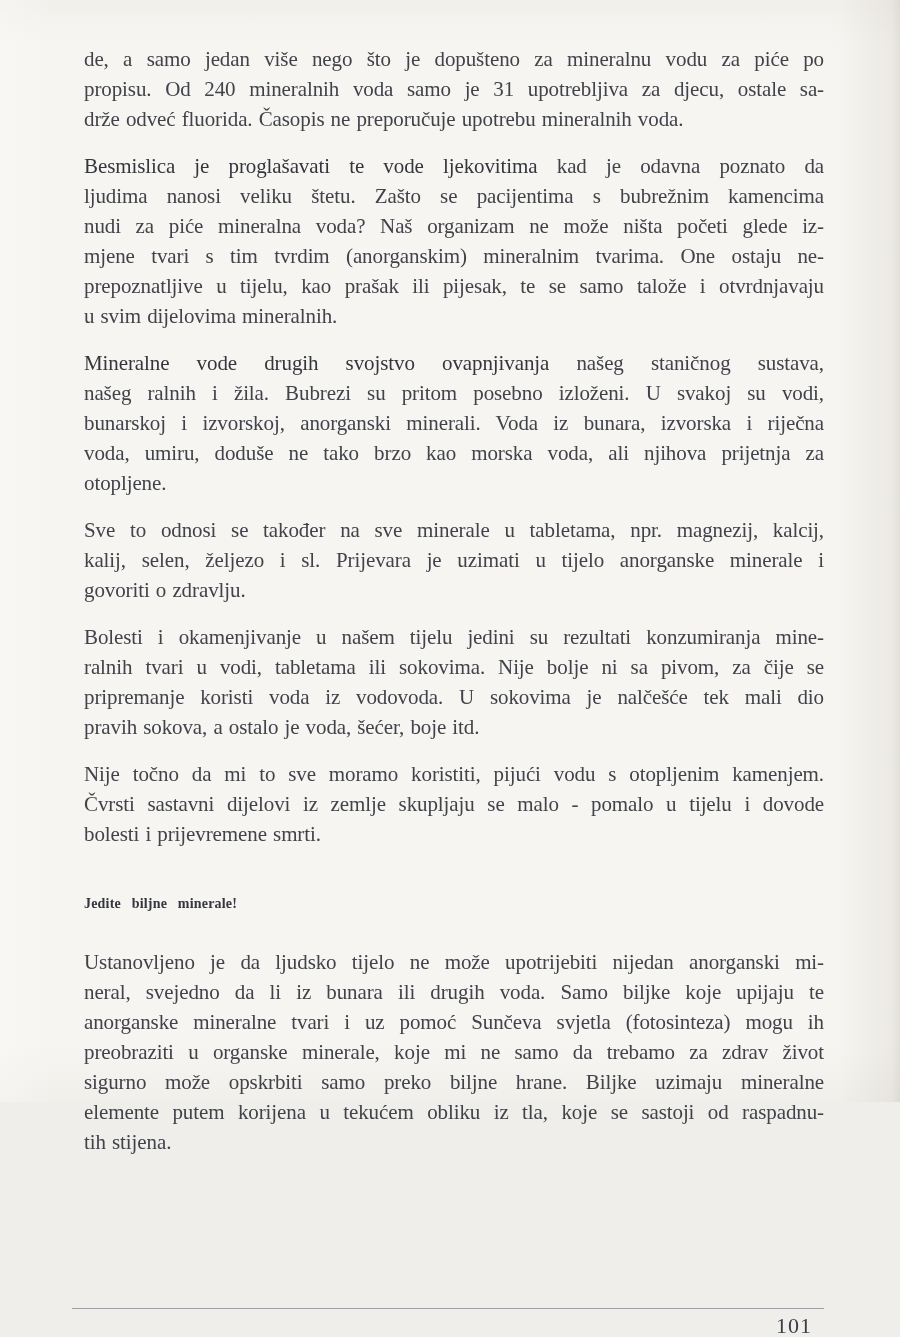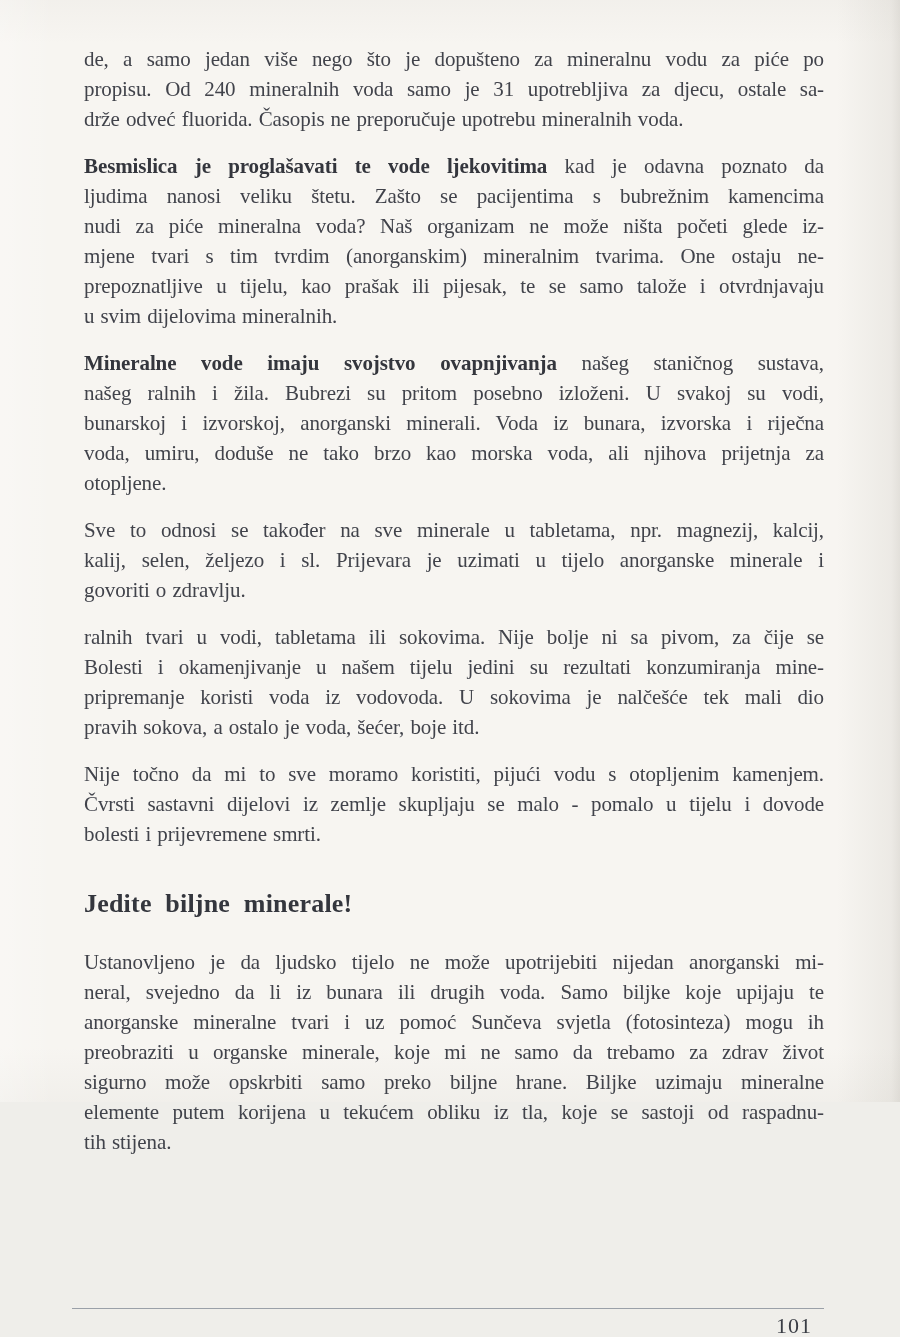--- a/index.html
+++ b/index.html
@@ -40,25 +40,25 @@
     display: block;
     text-align: justify;
     text-align-last: justify;
     white-space: normal;
   }
   .line.last {
     text-align: justify;
     text-align-last: left;
   }
   .line b {
-    font-weight: bold;
+    font-weight: normal;
     color: #34363d;
   }
   h2.section-heading {
-    font-size: 26px;
+    font-size: 14px;
     font-weight: bold;
     color: #34363d;
     letter-spacing: 0.2px;
     word-spacing: 7px;
     margin: 40px 0 28px 0;
     line-height: 30px;
   }
   .page-footer {
     position: absolute;
     left: 72px;
@@ -91,34 +91,34 @@
       </p>
       <p class="para">
         <span class="line"><b>Besmislica je proglašavati te vode ljekovitima</b><span> kad je odavna poznato da</span></span>
         <span class="line"><span>ljudima nanosi veliku štetu.  Zašto se pacijentima s bubrežnim kamencima</span></span>
         <span class="line"><span>nudi za piće mineralna voda?  Naš organizam ne može ništa početi glede iz-</span></span>
         <span class="line"><span>mjene tvari s tim tvrdim (anorganskim) mineralnim tvarima. One ostaju ne-</span></span>
         <span class="line"><span>prepoznatljive u tijelu, kao prašak ili pijesak, te se samo talože i otvrdnjavaju</span></span>
         <span class="line last"><span>u svim dijelovima mineralnih.</span></span>
       </p>
       <p class="para">
-        <span class="line"><b>Mineralne vode imaju svojstvo ovapnjivanja</b><span> našeg staničnog sustava,</span></span>
+        <span class="line"><b>Mineralne vode drugih svojstvo ovapnjivanja</b><span> našeg staničnog sustava,</span></span>
         <span class="line"><span>našeg ralnih i žila.  Bubrezi su pritom posebno izloženi. U svakoj su vodi,</span></span>
         <span class="line"><span>bunarskoj i izvorskoj, anorganski minerali.  Voda iz bunara, izvorska i riječna</span></span>
         <span class="line"><span>voda, umiru, doduše ne tako brzo kao morska voda, ali njihova prijetnja za</span></span>
         <span class="line last"><span>otopljene.</span></span>
       </p>
       <p class="para">
         <span class="line"><span>Sve to odnosi se također na sve minerale u tabletama, npr. magnezij, kalcij,</span></span>
         <span class="line"><span>kalij, selen, željezo i sl. Prijevara je uzimati u tijelo anorganske minerale i</span></span>
         <span class="line last"><span>govoriti o zdravlju.</span></span>
       </p>
       <p class="para">
+        <span class="line"><span>Bolesti i okamenjivanje u našem tijelu jedini su rezultati konzumiranja mine-</span></span>
         <span class="line"><span>ralnih tvari u vodi, tabletama ili sokovima. Nije bolje ni sa pivom, za čije se</span></span>
-        <span class="line"><span>Bolesti i okamenjivanje u našem tijelu jedini su rezultati konzumiranja mine-</span></span>
         <span class="line"><span>pripremanje koristi voda iz vodovoda.  U sokovima je nalčešće tek mali dio</span></span>
         <span class="line last"><span>pravih sokova, a ostalo je voda, šećer, boje itd.</span></span>
       </p>
       <p class="para">
         <span class="line"><span>Nije točno da mi to sve moramo koristiti, pijući vodu s otopljenim kamenjem.</span></span>
         <span class="line"><span>Čvrsti sastavni dijelovi iz zemlje skupljaju se malo - pomalo u tijelu i dovode</span></span>
         <span class="line last"><span>bolesti i prijevremene smrti.</span></span>
       </p>
       <h2 class="section-heading">Jedite biljne minerale!</h2>
       <p class="para">

